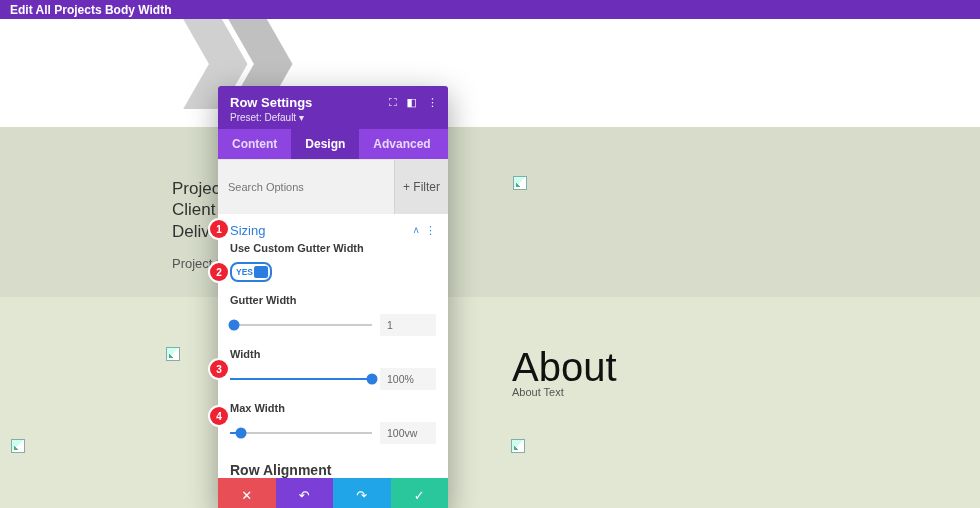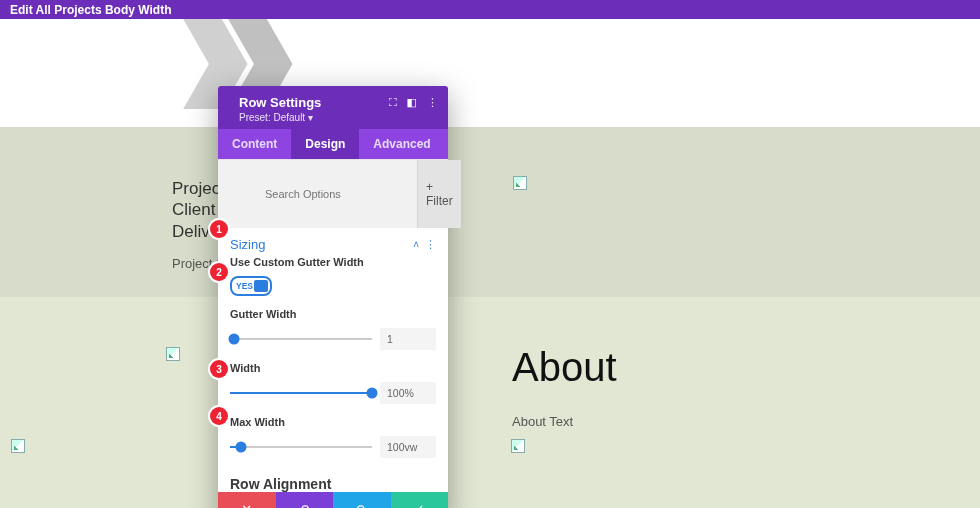--- a/index.html
+++ b/index.html
@@ -20,36 +20,36 @@
 
 .broken-img { width: 14px; height: 14px; border: 1px solid #8aa; background: linear-gradient(135deg,#cfe 0 50%,#fff 50% 100%); display:inline-block; position:relative; }
 .broken-img::after { content:""; position:absolute; inset:2px; background:linear-gradient(45deg,#5a8 0 30%,transparent 30%); }
 
 .bi1 { position:absolute; top:176px; left:513px; }
 .bi2 { position:absolute; top:347px; left:166px; }
 .bi3 { position:absolute; top:439px; left:11px; }
 .bi4 { position:absolute; top:439px; left:511px; }
 
 .about-h { position:absolute; top:345px; left:512px; font-size:40px; font-weight:300; color:#111; }
-.about-t { position:absolute; top:414px; left:512px; font-size:13px; color:#555; }
+.about-t { position:absolute; top:386px; left:512px; font-size:11px; color:#555; }
 
 
 .modal { position:absolute; top:86px; left:218px; width:230px; background:#fff; box-shadow:0 8px 30px rgba(0,0,0,.35); border-radius:3px; }
-.m-head { background:#6c2eb9; color:#fff; padding:9px 21px 6px; border-radius:3px 3px 0 0; }
+.m-head { background:#6c2eb9; color:#fff; padding:9px 12px 6px; border-radius:3px 3px 0 0; }
 .m-title { font-size:13px; font-weight:600; }
 .m-preset { font-size:10px; opacity:.85; margin-top:2px; }
 .m-icons { position:absolute; top:10px; right:10px; display:flex; gap:10px; }
 .m-icons span { font-size:11px; cursor:pointer; }
 
 .tabs { background:#8e44e0; display:flex; }
 .tab { padding:8px 14px; font-size:12px; color:#e7d9fb; cursor:pointer; font-weight:600; }
 .tab.active { background:#6c2eb9; color:#fff; }
 
 .search-row { display:flex; align-items:center; background:#f1f1f1; border-top:1px solid #e4e4e4; }
-.search-in { flex:1; border:none; background:transparent; font-size:11px; padding:7px 10px; color:#888; outline:none;margin-left:37px; }
+.search-in { flex:1; border:none; background:transparent; font-size:11px; padding:7px 10px; color:#888; outline:none; }
 .filter-btn { background:#e3e3e3; font-size:12px; color:#555; padding:20px 8px; cursor:pointer; border-left:1px solid #d4d4d4; }
 
 .section { padding:9px 12px 4px; }
 .sec-head { display:flex; align-items:center; color:#2b7de0; font-size:13px; font-weight:500; }
 .sec-head .sp { flex:1; }
 
 .field { padding:0 12px 12px; }
 .f-label { font-size:11px; font-weight:600; color:#3a3a3a; margin-bottom:8px; }
 
 .toggle { width:42px; height:20px; border:2px solid #2b7de0; border-radius:8px; display:flex; align-items:center; position:relative; cursor:pointer; }

